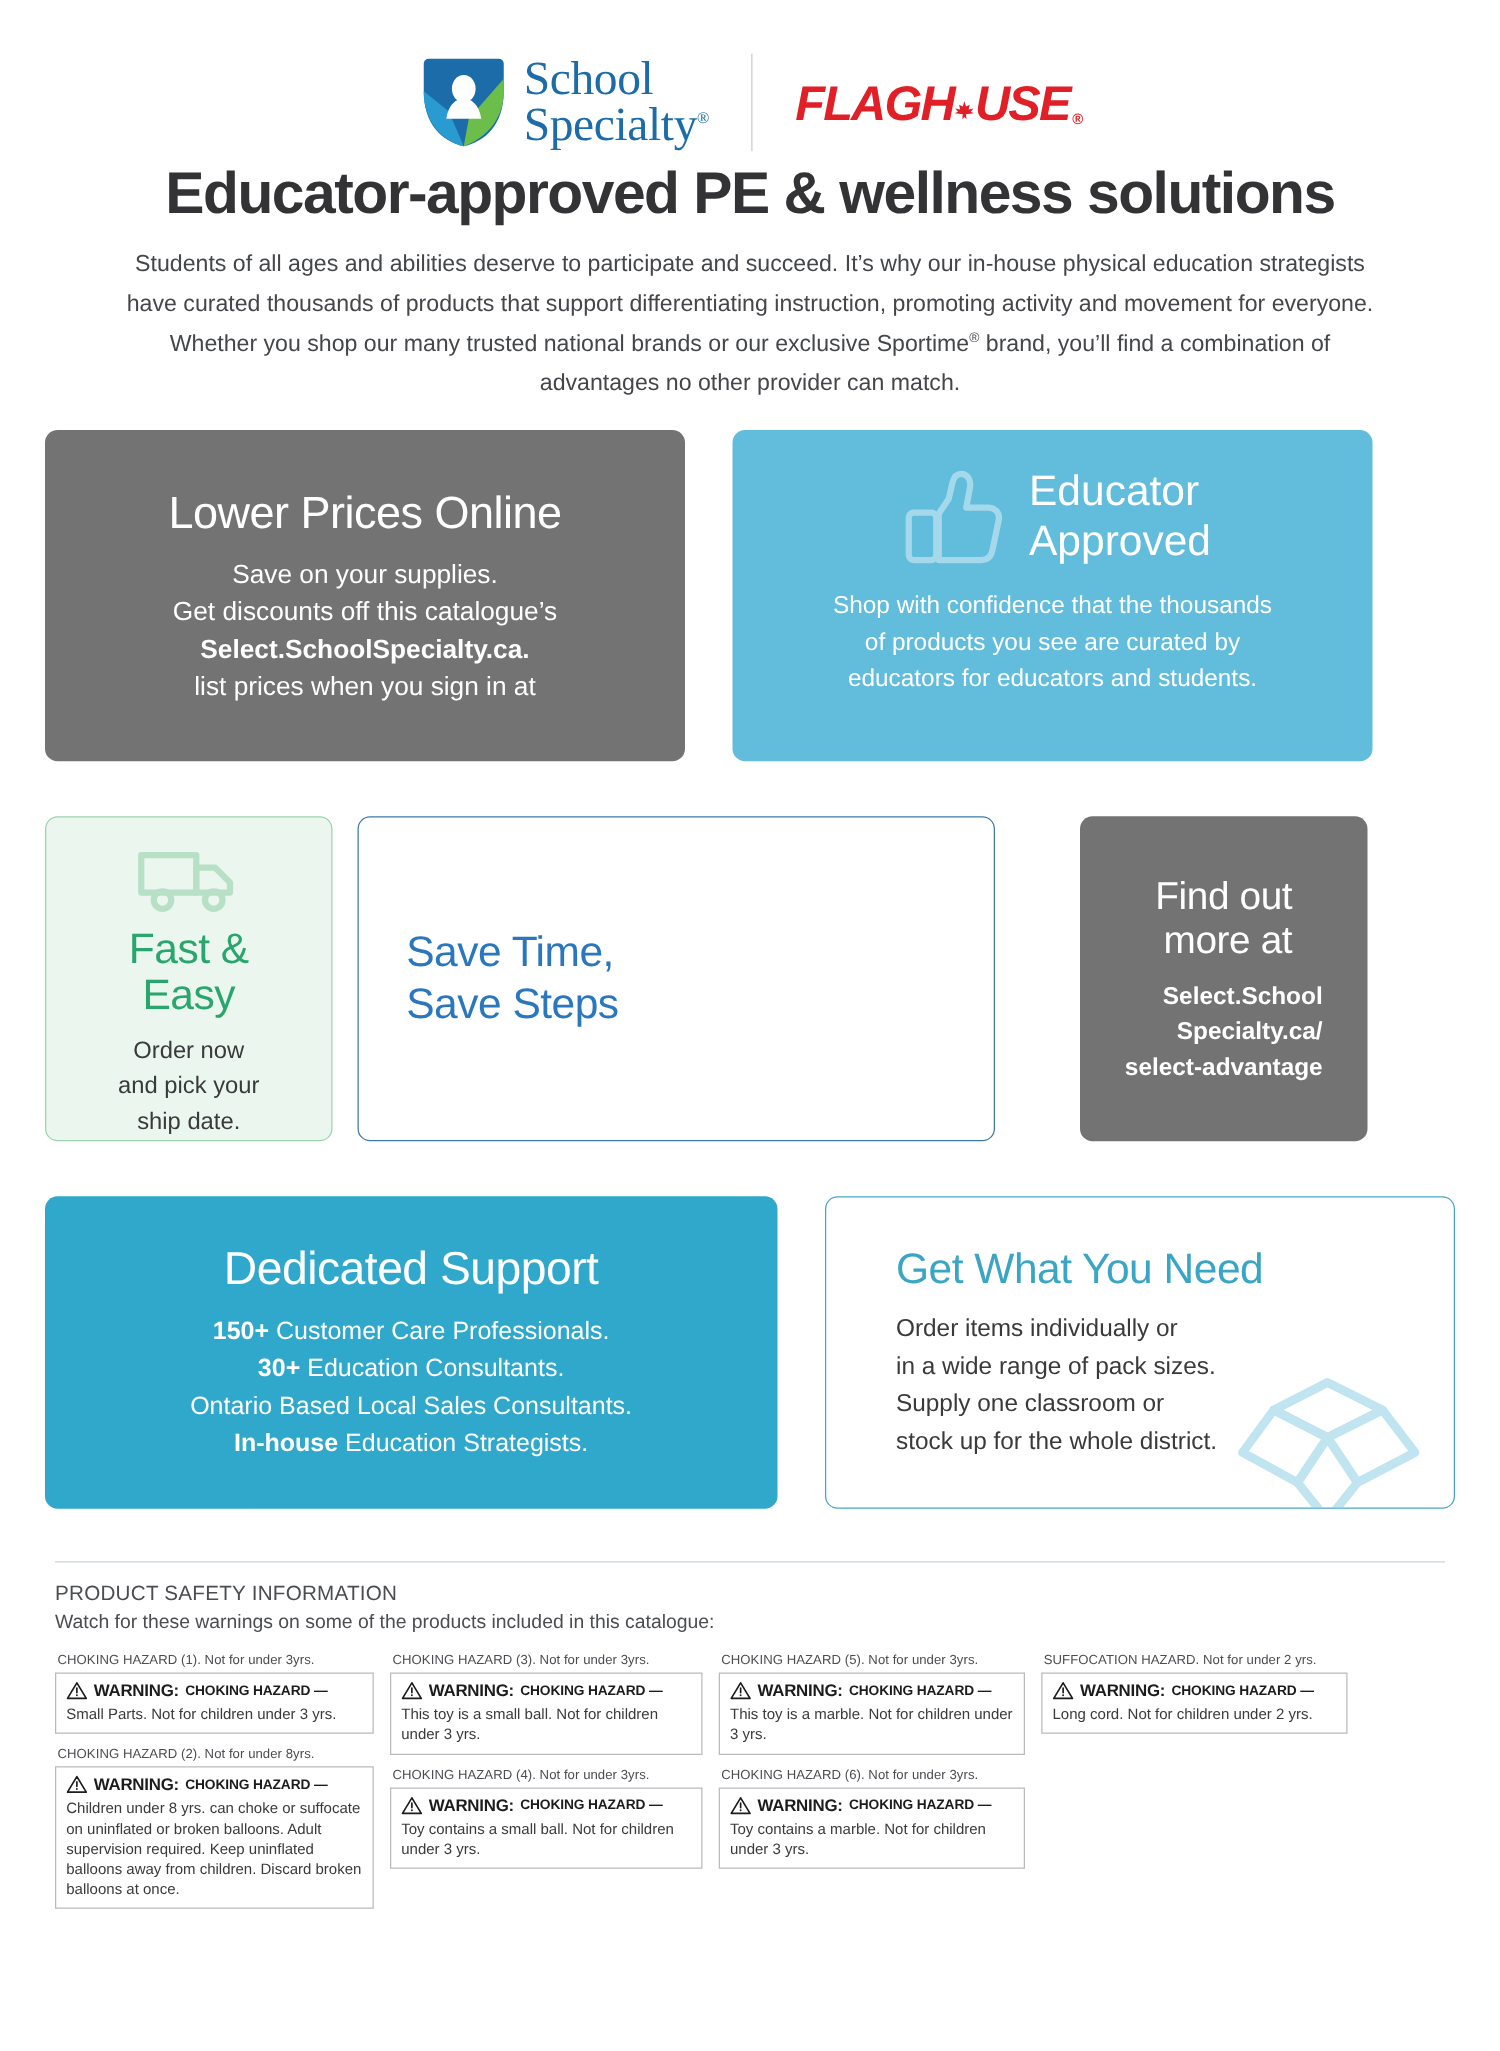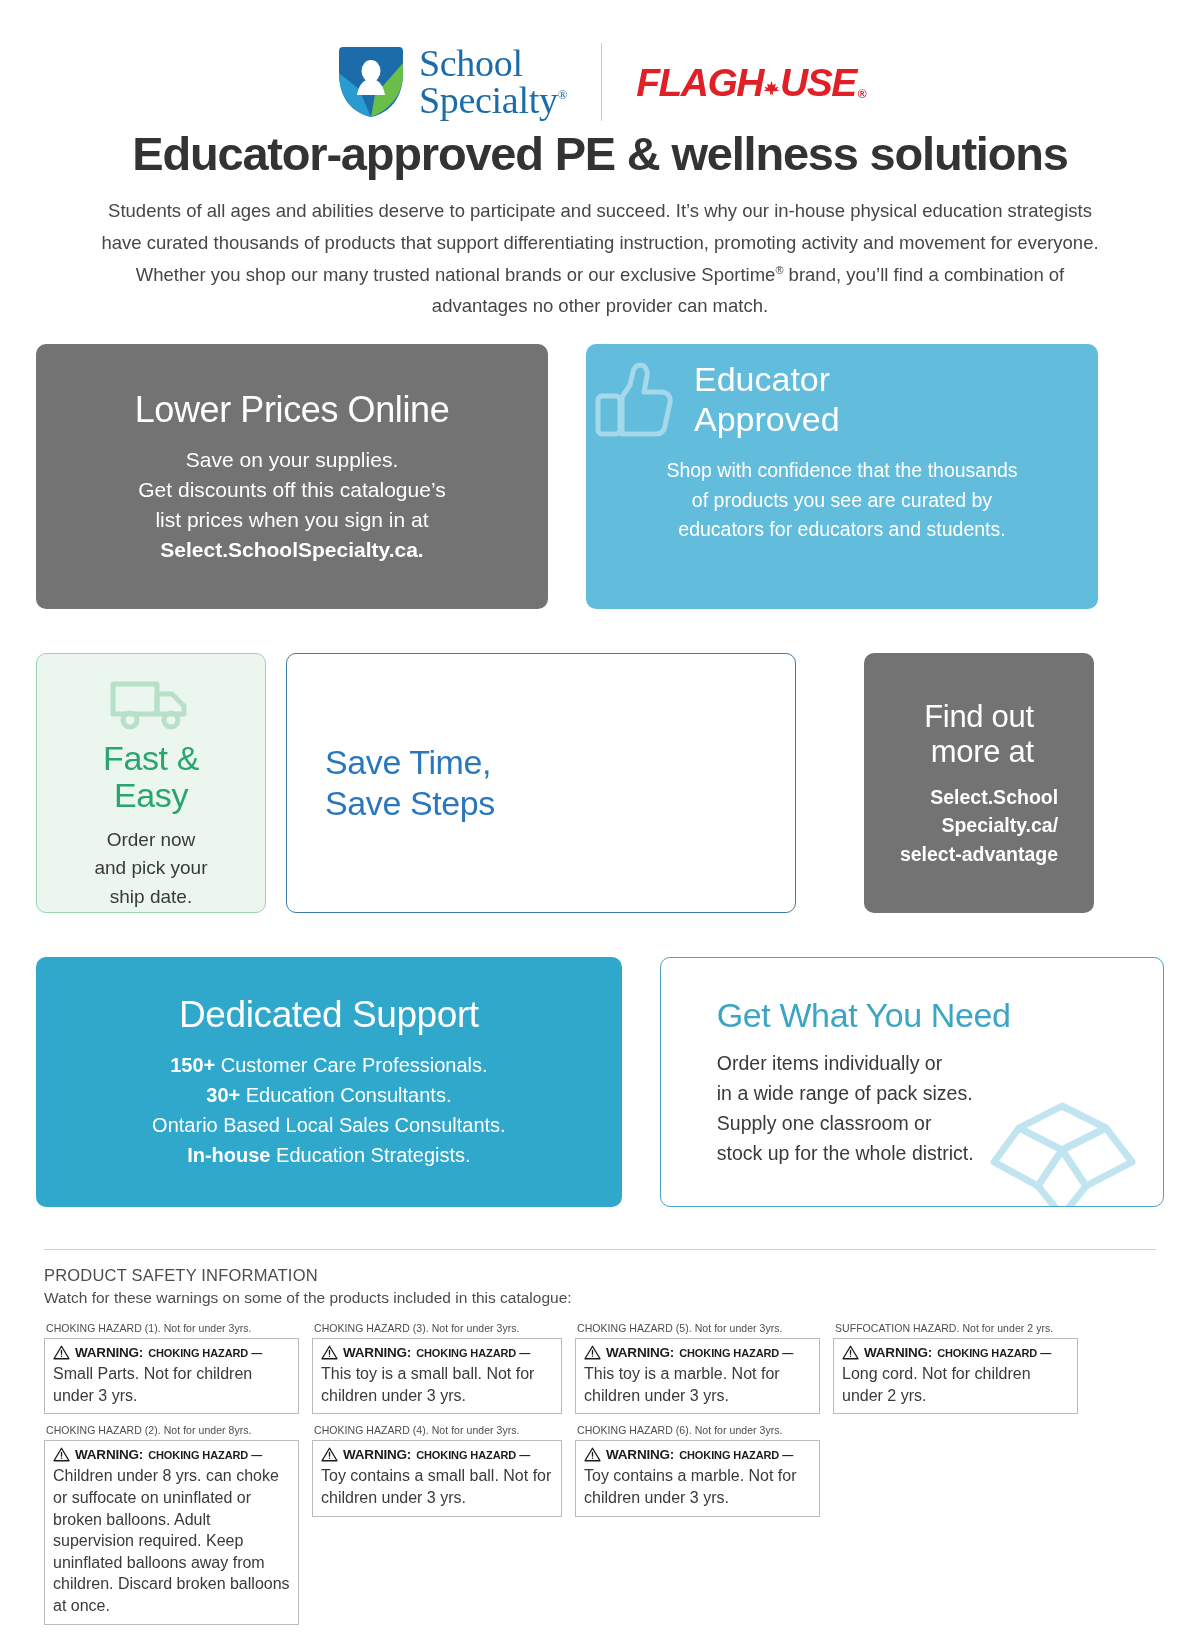--- a/index.html
+++ b/index.html
@@ -73,21 +73,21 @@
     text-align: center;
   }
   .card-lower .t { font-size: 36px; font-weight: normal; letter-spacing: -0.4px; }
   .card-lower .b { font-size: 21px; line-height: 1.42; margin-top: 14px; }
   .card-lower .b strong { font-weight: bold; }
 
   .card-edu {
     width: 512px; height: 265px; background: #62bcdc; color: #fff;
     text-align: center; position: relative;
   }
-  .edu-top { display:flex; align-items:center; gap: 12px; padding-top: 8px;}
+  .edu-top { display:flex; align-items:center; justify-content:center; gap: 12px; padding-top: 22px;}
   .thumb-icon { width: 96px; height: 96px; opacity: .42; flex: none; }
   .card-edu .t { font-size: 34px; line-height: 1.17; text-align: left; }
   .card-edu .b { font-size: 19.5px; line-height: 1.5; margin-top: 8px; padding: 0 26px; }
 
   
   .row2 { gap: 20px; margin-top: 44px; }
   .card-fast {
     width: 230px; height: 260px; background: #eaf6ee;
     border: 1px solid #9dd3b0; border-radius: 10px;
     text-align: center; padding-top: 22px;
@@ -145,21 +145,21 @@
     column-gap: 13px; margin-top: 15px; align-items: start;
   }
   .wcol { display: flex; flex-direction: column; }
   .wlabel { font-size: 10.5px; color: #4b4d51; margin: 10px 0 4px 2px; letter-spacing: 0.05px;}
   .wcol .wlabel:first-child { margin-top: 0; }
   .wbox { border: 1px solid #b9bbbe; padding: 6px 8px 7px 8px; }
   .wbox .line1 { display: flex; align-items: center; gap: 5px; }
   .tri { width: 17px; height: 15px; flex: none; }
   .wbox .ww { font-size: 13.5px; font-weight: bold; color: #1c1c1e; letter-spacing: -0.2px;}
   .wbox .wh { font-size: 11px; font-weight: bold; color: #1c1c1e; letter-spacing: -0.1px; }
-  .wbox .body { font-size: 16px; color: #3a3a3c; line-height: 1.35; margin-top: 3px; }
+  .wbox .body { font-size: 12px; color: #3a3a3c; line-height: 1.35; margin-top: 3px; }
 </style>
 </head>
 <body>
 
 <div class="page">
 
   <div class="logo-row">
     <div class="ss-logo">
       <div class="ss-mark">
         <svg width="72" height="78" viewBox="0 0 72 78">
@@ -196,22 +196,22 @@
   </p>
 
   <div class="cards">
 
     <div class="row row1">
       <div class="card card-lower">
         <div class="t">Lower Prices Online</div>
         <div class="b">
           <div>Save on your supplies.</div>
           <div>Get discounts off this catalogue’s</div>
+          <div><strong>Select.SchoolSpecialty.ca.</strong></div>
           <div>list prices when you sign in at</div>
-          <div><strong>Select.SchoolSpecialty.ca.</strong></div>
         </div>
       </div>
 
       <div class="card card-edu">
         <div class="edu-top">
           <span class="thumb-icon">
             <svg width="96" height="96" viewBox="0 0 96 96" fill="none" stroke="#ffffff" stroke-width="5" stroke-linejoin="round">
               <rect x="12" y="44" width="22" height="38" rx="4"></rect>
               <path d="M44 82 H70 c5 0 8-3 9-8 l5-24 c1-6-3-10-9-10 H58 l3-16 c1-6-2-11-7-11 -4 0-6 3-7 7 l-3 13 -8 12 v37 Z"></path>
             </svg>

